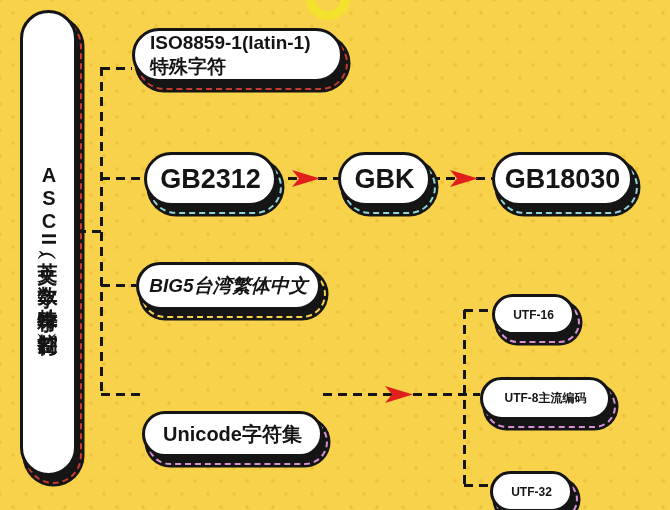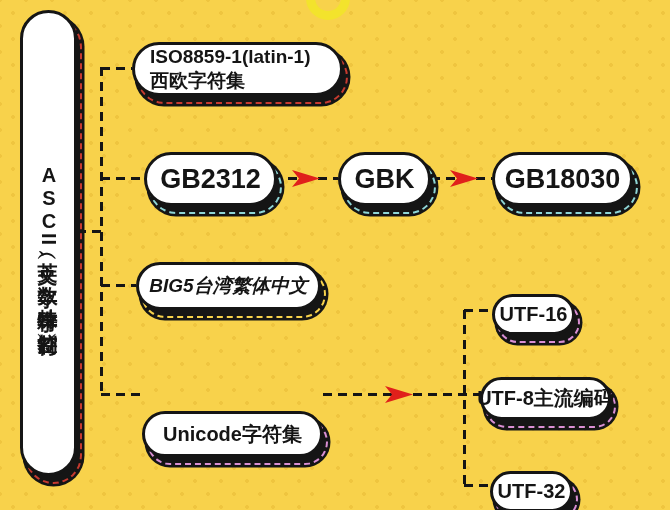--- a/index.html
+++ b/index.html
@@ -35,21 +35,21 @@
   .ac-pink{--ac:var(--accent-pink,#D98FD3);}
   .shadow-big{transform:translate(7px,8px);}
   .body.vertical{writing-mode:vertical-rl;text-orientation:mixed;
     font-size:20px;letter-spacing:1px;}
   .upright{text-orientation:upright;}
   .body.twoline{flex-direction:column;align-items:flex-start;
     justify-content:center;padding-left:15px;font-size:19px;line-height:1.25;}
   .fs-big{font-size:27px;}
   .fs-mid{font-size:19px;}
   .fs-uni{font-size:20px;}
-  .fs-utf{font-size:20px;}
+  .fs-utf{font-size:12px;}
   .hdash{position:absolute;height:3px;
     background:repeating-linear-gradient(90deg,var(--ink,#151515) 0 9px,transparent 9px 15px);}
   .vdash{position:absolute;width:3px;
     background:repeating-linear-gradient(180deg,var(--ink,#151515) 0 9px,transparent 9px 15px);}
   .arrow{position:absolute;width:28px;height:17px;}
   .arrow svg{display:block;width:100%;height:100%;}
   .ring{position:absolute;left:306px;top:-24px;width:44px;height:44px;
     border-radius:50%;border:9px solid var(--ring-yellow,#F3E32C);box-sizing:border-box;}
 </style>
 </head>
@@ -90,25 +90,25 @@
 
 <div class="node ac-red" style="left:20px;top:10px;width:57px;height:466px;">
   <div class="shadow shadow-big"></div>
   <div class="body vertical">
       <span class="upright">ASC</span>
       <span>II</span>
       <span>（英文、数字、特殊字符、控制符）</span>
     </div>
 </div>
 
-<div class="node ac-red" style="left:132px;top:42px;width:211px;height:54px;">
+<div class="node ac-red" style="left:132px;top:28px;width:211px;height:54px;">
   <div class="shadow"></div>
   <div class="body twoline">
     <span>ISO8859-1(latin-1)</span>
-    <span>西欧字符集</span>
+    <span>特殊字符</span>
   </div>
 </div>
 
 <div class="node ac-teal" style="left:144px;top:152px;width:133px;height:54px;">
   <div class="shadow"></div>
   <div class="body fs-big">GB2312</div>
 </div>
 
 <div class="node ac-teal" style="left:338px;top:152px;width:93px;height:54px;">
   <div class="shadow"></div>

